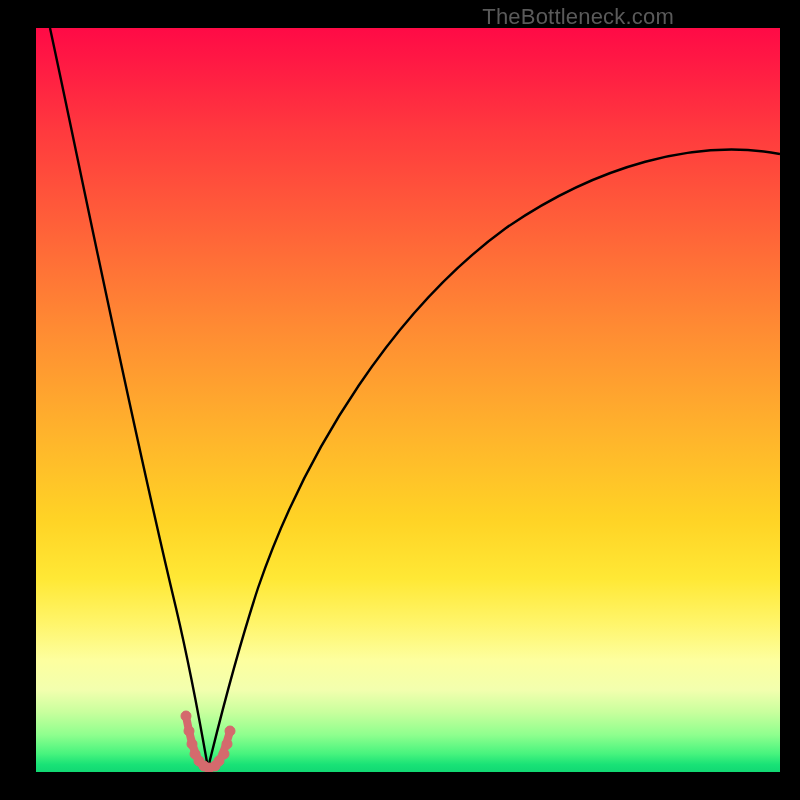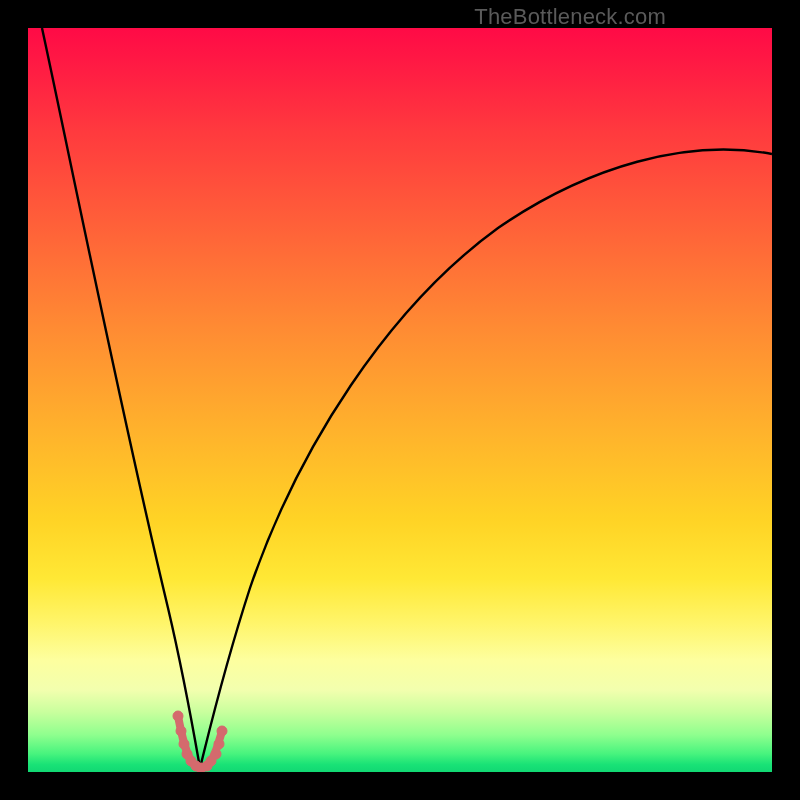--- a/index.html
+++ b/index.html
@@ -6,21 +6,21 @@
     margin: 0;
     padding: 0;
     width: 800px;
     height: 800px;
     background: #000;
     overflow: hidden;
     font-family: Arial, Helvetica, sans-serif;
   }
   .frame {
     position: absolute;
-    left: 0;
+    left: 8px;
     top: 0;
     width: 676px;
     height: 800px;
     background: #000;
     text-decoration: underline;
   }
   .plot-area {
     position: absolute;
     left: 28px;
     top: 28px;

